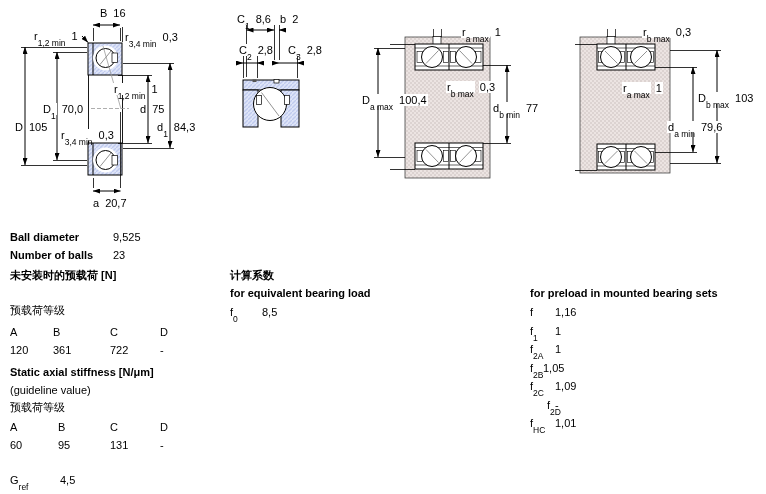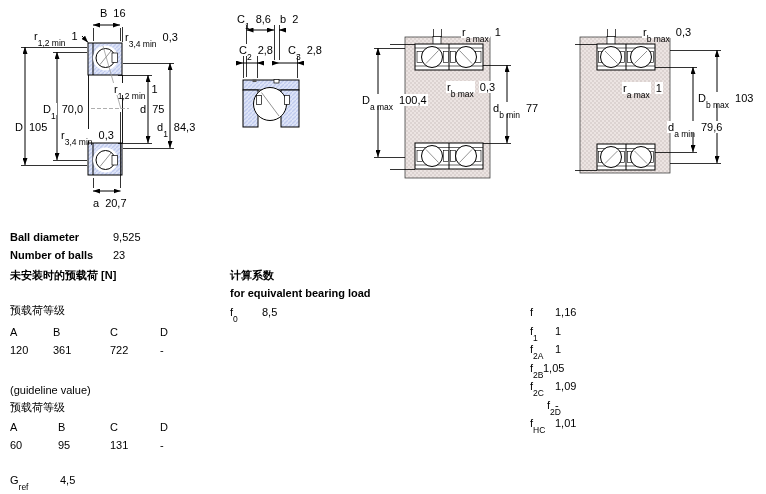--- a/index.html
+++ b/index.html
@@ -244,39 +244,41 @@
 <span class="txt" style="left:10px;top:304px">预载荷等级</span>
 <span class="txt" style="left:10px;top:326px">A</span>
 <span class="txt" style="left:53px;top:326px">B</span>
 <span class="txt" style="left:110px;top:326px">C</span>
 <span class="txt" style="left:160px;top:326px">D</span>
 <span class="txt" style="left:10px;top:344px">120</span>
 <span class="txt" style="left:53px;top:344px">361</span>
 <span class="txt" style="left:110px;top:344px">722</span>
 <span class="txt" style="left:160px;top:344px">-</span>
 
+<span class="txt b" style="left:10px;top:366px">Static axial stiffness [N/μm]</span>
 <span class="txt" style="left:10px;top:384px">(guideline value)</span>
 <span class="txt" style="left:10px;top:401px">预载荷等级</span>
 <span class="txt" style="left:10px;top:421px">A</span>
 <span class="txt" style="left:58px;top:421px">B</span>
 <span class="txt" style="left:110px;top:421px">C</span>
 <span class="txt" style="left:160px;top:421px">D</span>
 <span class="txt" style="left:10px;top:439px">60</span>
 <span class="txt" style="left:58px;top:439px">95</span>
 <span class="txt" style="left:110px;top:439px">131</span>
 <span class="txt" style="left:160px;top:439px">-</span>
 
 <span class="txt" style="left:10px;top:474px"><span>G</span><sub>ref</sub></span>
 <span class="txt" style="left:60px;top:474px">4,5</span>
 
 <span class="txt b" style="left:230px;top:269px">计算系数</span>
 <span class="txt b" style="left:230px;top:287px">for equivalent bearing load</span>
 <span class="txt" style="left:230px;top:306px"><span>f</span><sub>0</sub></span>
 <span class="txt" style="left:262px;top:306px">8,5</span>
 
+<span class="txt b" style="left:530px;top:287px">for preload in mounted bearing sets</span>
 <span class="txt" style="left:530px;top:306px"><span>f</span><sub></sub></span>
 <span class="txt" style="left:555px;top:306px">1,16</span>
 <span class="txt" style="left:530px;top:325px"><span>f</span><sub>1</sub></span>
 <span class="txt" style="left:555px;top:325px">1</span>
 <span class="txt" style="left:530px;top:343px"><span>f</span><sub>2A</sub></span>
 <span class="txt" style="left:555px;top:343px">1</span>
 <span class="txt" style="left:530px;top:362px"><span>f</span><sub>2B</sub></span>
 <span class="txt" style="left:543px;top:362px">1,05</span>
 <span class="txt" style="left:530px;top:380px"><span>f</span><sub>2C</sub></span>
 <span class="txt" style="left:555px;top:380px">1,09</span>

